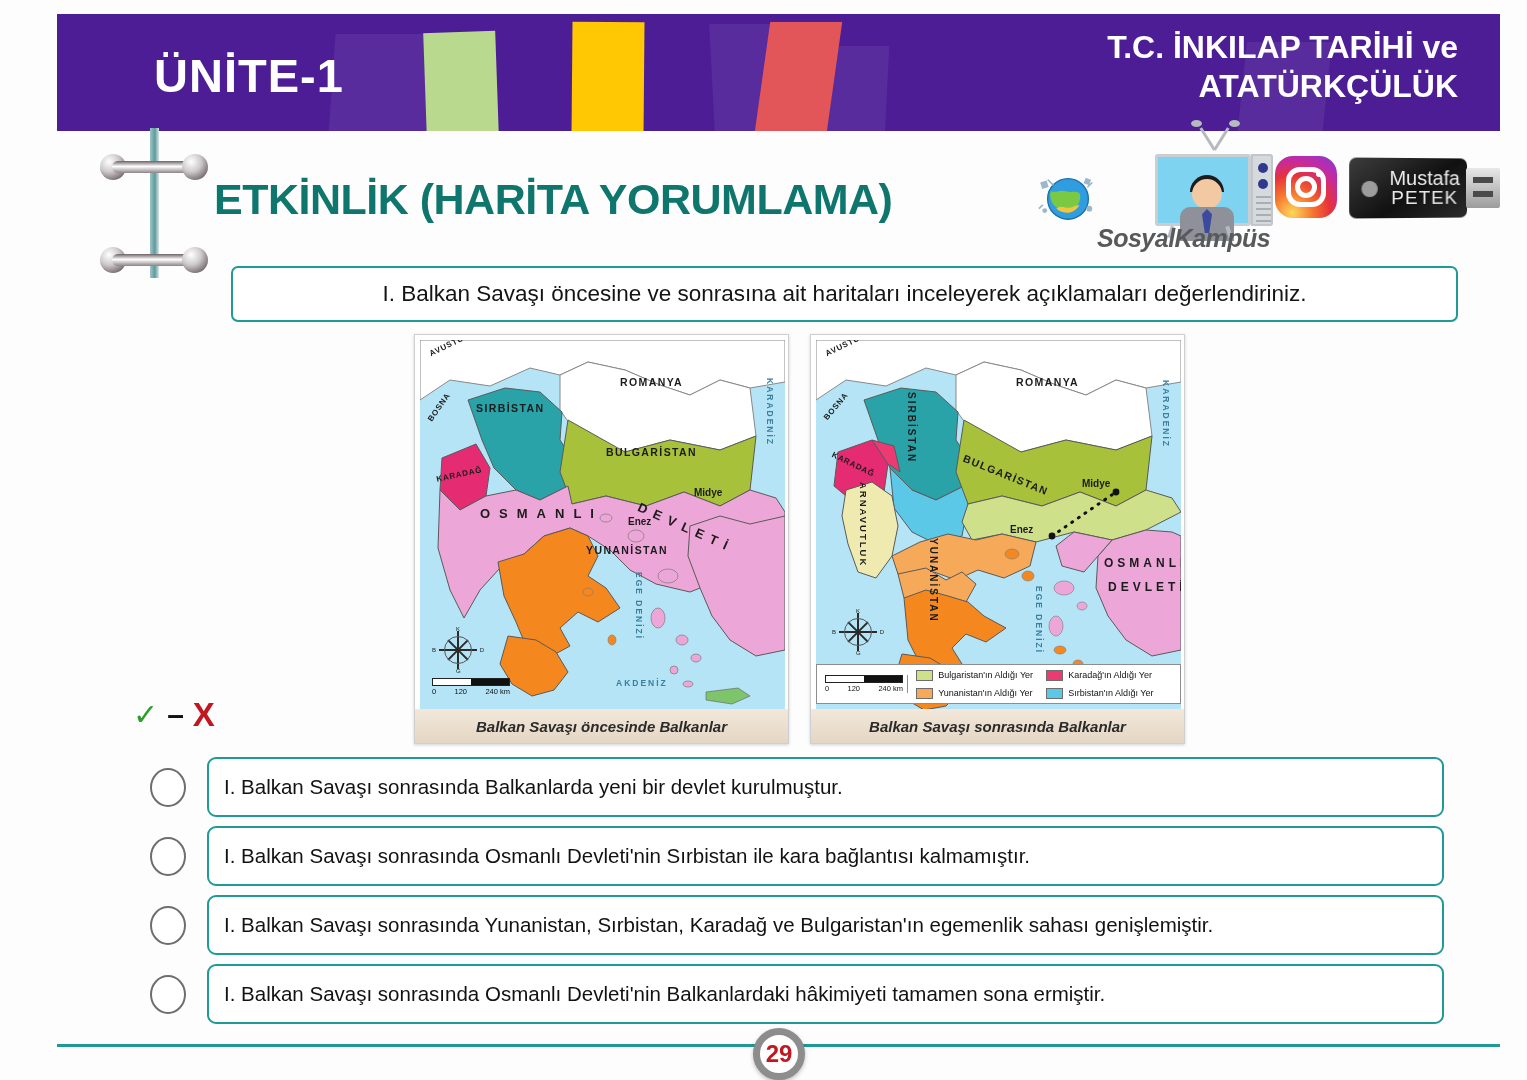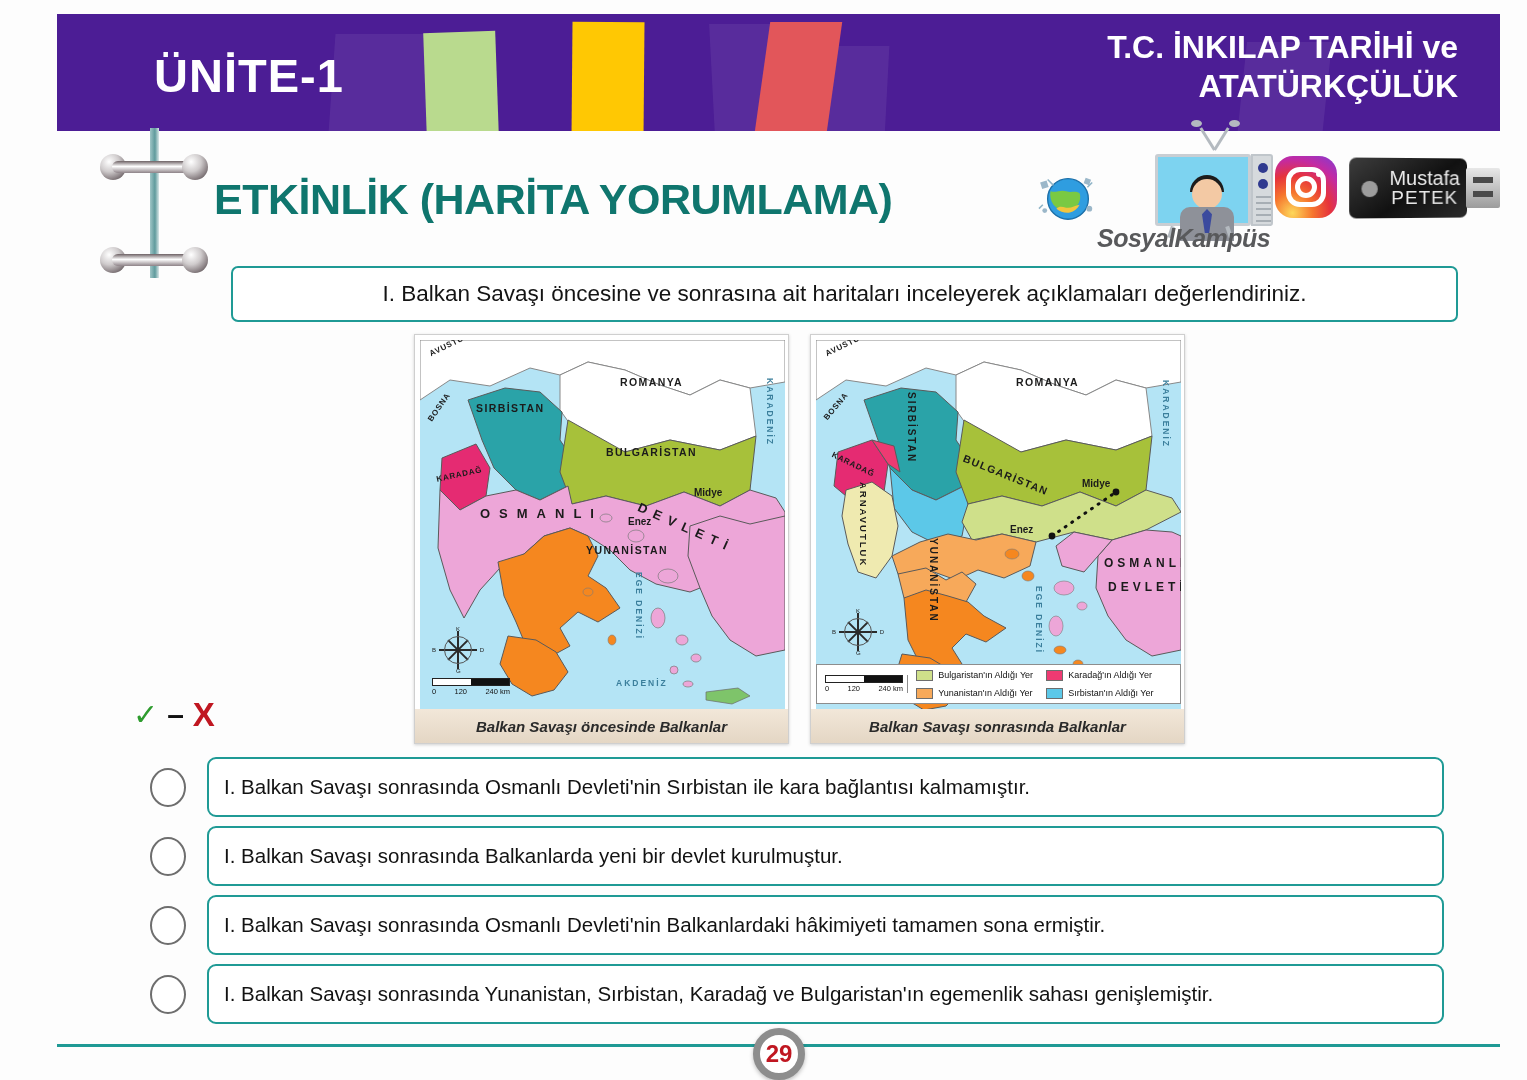--- a/index.html
+++ b/index.html
@@ -544,41 +544,41 @@
   <div class="keyrow">
     <span class="chk">✓</span>
     <span class="dash">–</span>
     <span class="cross">X</span>
   </div>
 
   <div class="options">
     <div class="opt-row">
       <div class="opt-bubble"></div>
       <div class="opt-box">
-        <span>I. Balkan Savaşı sonrasında Osmanlı Devleti'nin Sırbistan ile kara bağlantısı kalmamıştır.</span>
+        <span>I. Balkan Savaşı sonrasında Balkanlarda yeni bir devlet kurulmuştur.</span>
       </div>
     </div>
     <div class="opt-row">
       <div class="opt-bubble"></div>
       <div class="opt-box">
-        <span>I. Balkan Savaşı sonrasında Balkanlarda yeni bir devlet kurulmuştur.</span>
+        <span>I. Balkan Savaşı sonrasında Osmanlı Devleti'nin Sırbistan ile kara bağlantısı kalmamıştır.</span>
+      </div>
+    </div>
+    <div class="opt-row">
+      <div class="opt-bubble"></div>
+      <div class="opt-box">
+        <span>I. Balkan Savaşı sonrasında Yunanistan, Sırbistan, Karadağ ve Bulgaristan'ın egemenlik sahası genişlemiştir.</span>
       </div>
     </div>
     <div class="opt-row">
       <div class="opt-bubble"></div>
       <div class="opt-box">
         <span>I. Balkan Savaşı sonrasında Osmanlı Devleti'nin Balkanlardaki hâkimiyeti tamamen sona ermiştir.</span>
       </div>
     </div>
-    <div class="opt-row">
-      <div class="opt-bubble"></div>
-      <div class="opt-box">
-        <span>I. Balkan Savaşı sonrasında Yunanistan, Sırbistan, Karadağ ve Bulgaristan'ın egemenlik sahası genişlemiştir.</span>
-      </div>
-    </div>
   </div>
 
   <div class="bottom-rule"></div>
   <div class="page-badge">
     <span>29</span>
   </div>
 
 </div>
 
 </body></html>

